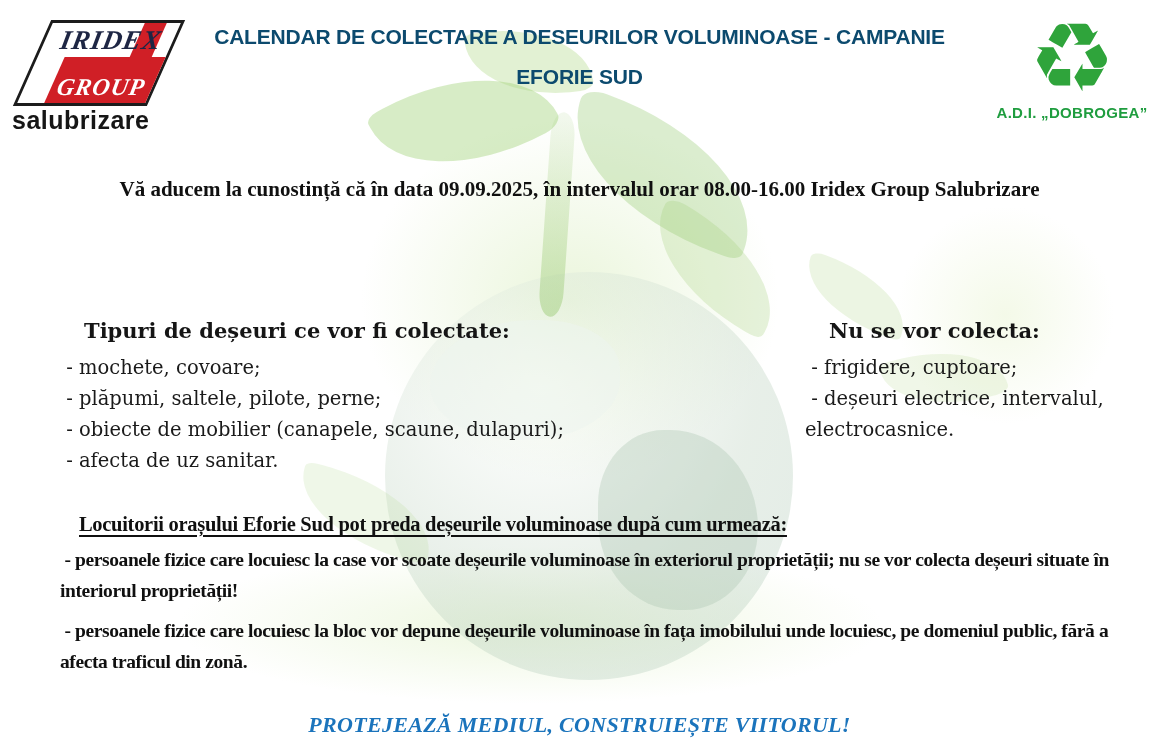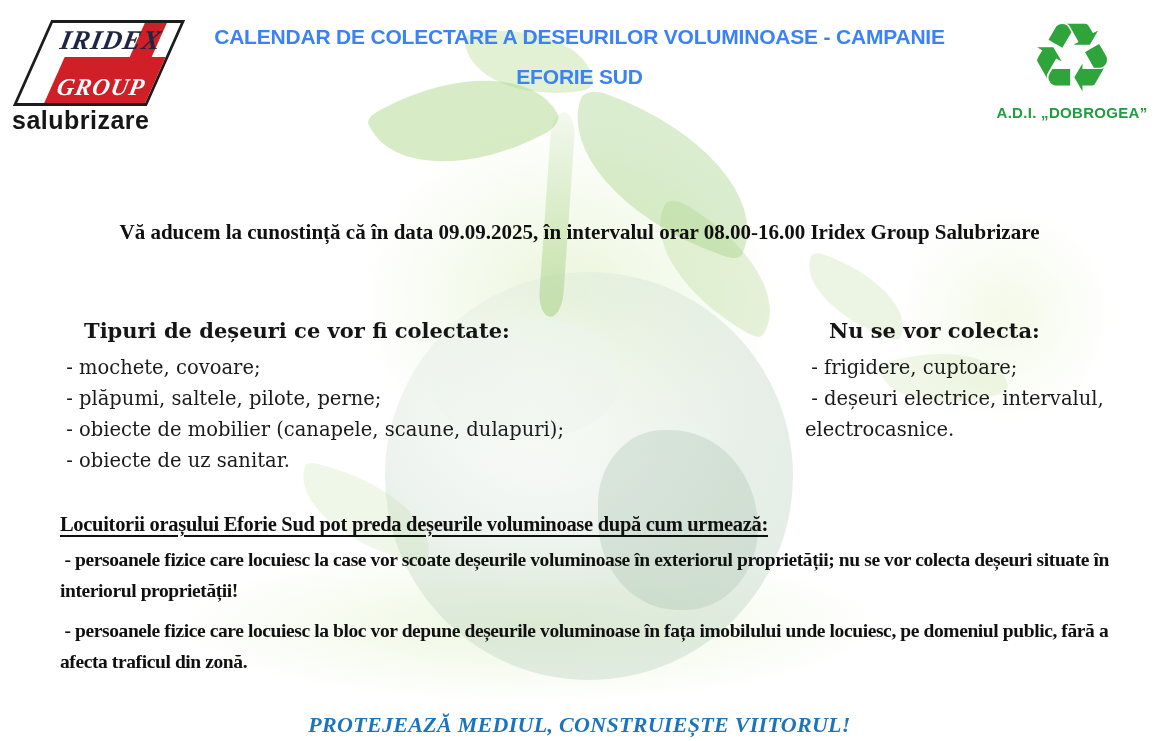--- a/index.html
+++ b/index.html
@@ -40,42 +40,42 @@
   .logo-red-band{position:absolute;left:21%;top:42%;right:-8%;bottom:-8%;background:#d01f26;}
   .logo-red-stripe{position:absolute;left:72%;top:-8%;height:56%;width:17%;background:#d01f26;}
   .logo-iridex{position:absolute;left:8px;right:4px;top:2px;text-align:center;
     transform:skewX(14deg);font:italic 700 27px "Liberation Serif",serif;color:#1e2644;letter-spacing:1px;}
   .logo-group{position:absolute;left:26px;right:0px;bottom:2px;text-align:center;
     transform:skewX(14deg);font:italic 700 24px "Liberation Serif",serif;color:#ffffff;letter-spacing:1px;}
   .logo-sub{position:absolute;left:0;top:88px;width:170px;
     font:700 25px "Liberation Sans",sans-serif;color:#161616;letter-spacing:0.5px;}
   
   .title-block{position:absolute;left:0;right:0;top:26px;text-align:center;}
-  .title-line{font:700 21px "Liberation Sans",sans-serif;color:#3b82f6;letter-spacing:-0.2px;line-height:22px;}
+  .title-line{font:700 21px "Liberation Sans",sans-serif;color:#0c4a6e;letter-spacing:-0.2px;line-height:22px;}
   .title-line-2{margin-top:18px;text-align:center;}
   
   .adi{position:absolute;left:988px;top:14px;width:168px;text-align:center;}
   .recycle{font-family:"DejaVu Sans",sans-serif;font-size:96px;line-height:88px;color:#2fa43b;}
   .adi-caption{margin-top:2px;font:700 15px "Liberation Sans",sans-serif;color:#1f9d3f;letter-spacing:0.3px;}
   
   .intro{position:absolute;left:0;right:0;top:175px;text-align:center;
-    font:700 21px "Liberation Serif",serif;color:#101010;margin-top:43px;}
+    font:700 21px "Liberation Serif",serif;color:#101010;}
   .intro-line{line-height:29px;white-space:pre-wrap;}
   .intro-link{color:#2e75b6;text-decoration:underline;text-decoration-thickness:2px;text-underline-offset:3px;cursor:pointer;}
   
   .col{position:absolute;top:318px;}
   .col-left{left:60px;width:565px;}
   .col-right{left:805px;width:348px;}
   .col-heading{font:700 21px "DejaVu Serif",serif;color:#151515;
     text-decoration-thickness:1.5px;text-underline-offset:4px;margin-bottom:9px;margin-left:24px;}
   .col-item{font:400 19.5px "DejaVu Serif",serif;color:#1a1a1a;line-height:31px;white-space:pre-wrap;}
   
   .rules{position:absolute;left:60px;top:513px;width:1062px;}
   .rules-heading{font:700 20.5px "Liberation Serif",serif;letter-spacing:-0.3px;color:#101010;
-    text-decoration:underline;text-decoration-thickness:1.5px;text-underline-offset:4px;margin-bottom:9px;}
+    text-decoration:underline;text-decoration-thickness:1.5px;text-underline-offset:4px;margin-bottom:9px;margin-left:19px;}
   .rules-para{font:700 19.5px "Liberation Serif",serif;letter-spacing:-0.4px;color:#101010;
     line-height:30.5px;margin:0 0 10px 0;white-space:pre-wrap;}
   
   .slogan{position:absolute;left:0;right:0;top:712px;text-align:center;
     font:italic 700 22px "Liberation Serif",serif;color:#1b74bc;letter-spacing:0.3px;}
 </style>
 </head>
 <body>
 
 <div class="page">
@@ -121,21 +121,21 @@
 
     <section class="intro">
       <div class="intro-line">Vă aducem la cunostință că în data 09.09.2025, în intervalul orar 08.00-16.00 Iridex Group Salubrizare</div>
     </section>
 
     <section class="col col-left">
       <div class="col-heading">Tipuri de deșeuri ce vor fi colectate:</div>
       <div class="col-item"> - mochete, covoare;</div>
       <div class="col-item"> - plăpumi, saltele, pilote, perne;</div>
       <div class="col-item"> - obiecte de mobilier (canapele, scaune, dulapuri);</div>
-      <div class="col-item"> - obiecte de uz sanitar.</div>
+      <div class="col-item"> - afecta de uz sanitar.</div>
     </section>
 
     <section class="col col-right">
       <div class="col-heading">Nu se vor colecta:</div>
       <div class="col-item"> - frigidere, cuptoare;</div>
       <div class="col-item"> - deșeuri electrice, intervalul, electrocasnice.</div>
     </section>
 
     <section class="rules">
       <div class="rules-heading">Locuitorii orașului Eforie Sud pot preda deșeurile voluminoase după cum urmează:</div>

